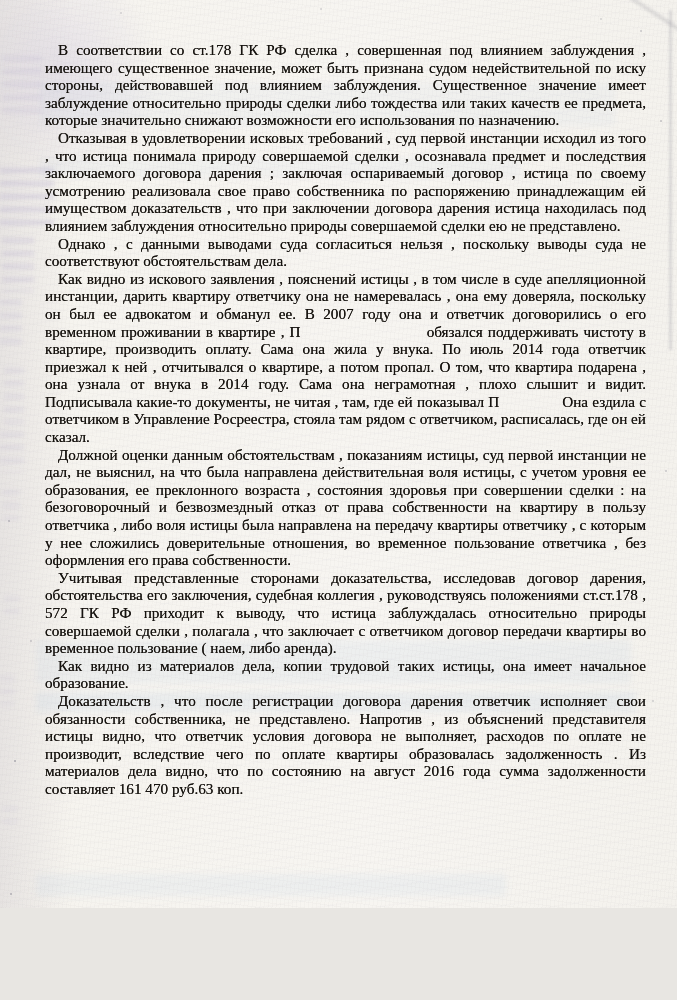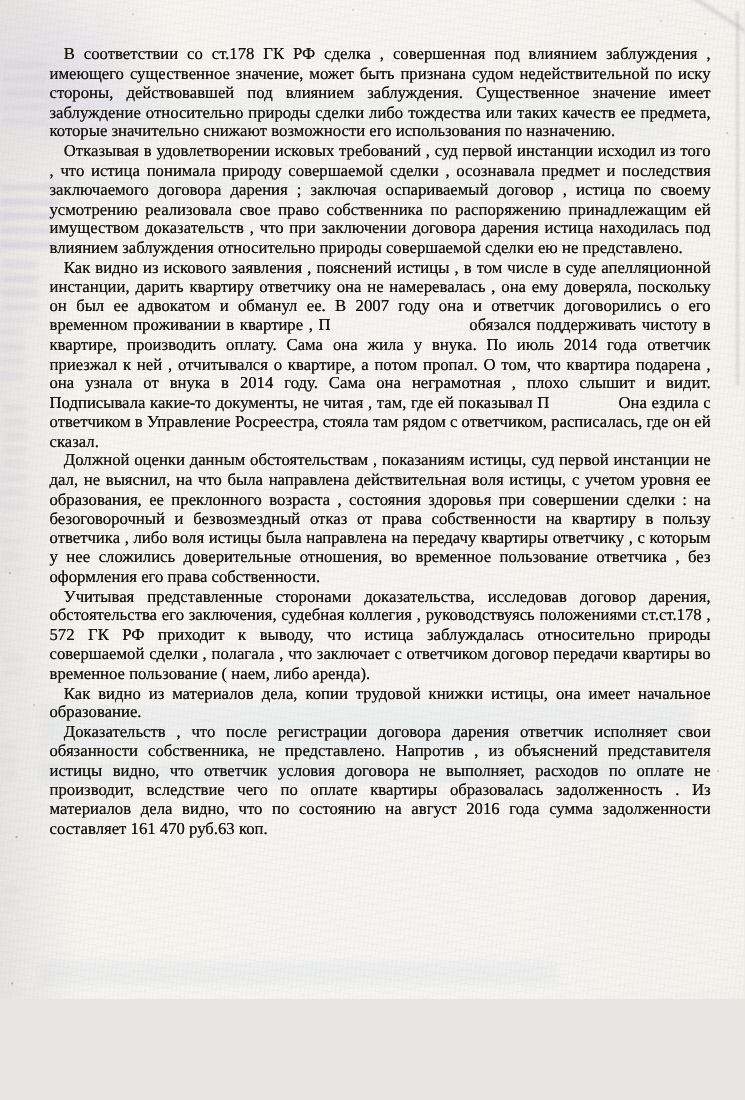--- a/index.html
+++ b/index.html
@@ -124,20 +124,21 @@
   <div class="smudge s3"></div>
   <div class="smudge s4"></div>
   <div class="smudge s5"></div>
   <div class="smudge s6"></div>
 
   <div class="specks"></div>
 
   <div class="text-block">
     <p class="para">В соответствии со ст.178 ГК РФ сделка , совершенная под влиянием заблуждения , имеющего существенное значение, может быть признана судом недействительной по иску стороны, действовавшей под влиянием заблуждения. Существенное значение имеет заблуждение относительно природы сделки либо тождества или таких качеств ее предмета, которые значительно снижают возможности его использования по назначению.</p>
     <p class="para">Отказывая в удовлетворении исковых требований , суд первой инстанции исходил из того , что истица понимала природу совершаемой сделки , осознавала предмет и последствия заключаемого договора дарения ; заключая оспариваемый договор , истица по своему усмотрению реализовала свое право собственника по распоряжению принадлежащим ей имуществом доказательств , что при заключении договора дарения истица находилась под влиянием заблуждения относительно природы совершаемой сделки ею не представлено.</p>
+    <p class="para">Однако , с данными выводами суда согласиться нельзя , поскольку выводы суда не соответствуют обстоятельствам дела.</p>
     <p class="para">Как видно из искового заявления , пояснений истицы , в том числе в суде апелляционной инстанции, дарить квартиру ответчику она не намеревалась , она ему доверяла, поскольку он был ее адвокатом и обманул ее. В 2007 году она и ответчик договорились о его временном проживании в квартире , П&nbsp;&nbsp;&nbsp;&nbsp;&nbsp;&nbsp;&nbsp;&nbsp;&nbsp;&nbsp;&nbsp;&nbsp;&nbsp;&nbsp;&nbsp;&nbsp;&nbsp;&nbsp;&nbsp;&nbsp;&nbsp;&nbsp;&nbsp;&nbsp; обязался поддерживать чистоту в квартире, производить оплату. Сама она жила у внука.  По июль 2014 года ответчик приезжал к ней , отчитывался о квартире, а потом пропал. О том, что квартира подарена , она узнала от внука в 2014 году. Сама она неграмотная , плохо слышит и видит. Подписывала какие-то документы, не читая ,  там, где ей показывал П&nbsp;&nbsp;&nbsp;&nbsp;&nbsp;&nbsp;&nbsp;&nbsp;&nbsp;&nbsp;&nbsp;&nbsp;&nbsp;&nbsp; Она ездила с ответчиком в Управление Росреестра, стояла там рядом с ответчиком, расписалась, где он ей сказал.</p>
     <p class="para">Должной оценки данным обстоятельствам , показаниям истицы,  суд первой инстанции не дал, не выяснил, на что была направлена действительная воля истицы, с учетом  уровня ее образования, ее преклонного  возраста , состояния здоровья при совершении сделки : на безоговорочный и безвозмездный отказ от права собственности на квартиру в пользу ответчика , либо  воля истицы  была направлена на передачу квартиры  ответчику , с которым у нее сложились доверительные отношения, во  временное  пользование ответчика ,  без оформления его права собственности.</p>
     <p class="para">Учитывая представленные сторонами доказательства, исследовав договор дарения, обстоятельства его заключения, судебная коллегия , руководствуясь положениями ст.ст.178 , 572 ГК РФ приходит к выводу, что  истица заблуждалась относительно природы совершаемой сделки , полагала , что  заключает с ответчиком договор передачи квартиры во временное пользование ( наем, либо аренда).</p>
-    <p class="para">Как видно из материалов дела, копии трудовой книжки истицы, она имеет начальное образование.</p>
+    <p class="para">Как видно из материалов дела, копии трудовой таких истицы, она имеет начальное образование.</p>
     <p class="para">Доказательств , что после регистрации договора дарения  ответчик исполняет свои обязанности собственника, не представлено. Напротив , из  объяснений представителя истицы  видно, что  ответчик условия договора не выполняет, расходов по оплате не производит,  вследствие чего по оплате квартиры  образовалась задолженность . Из материалов дела  видно, что  по состоянию на август 2016 года  сумма задолженности составляет  161 470 руб.63 коп.</p>
   </div>
 
 </div>
 
 </body></html>

